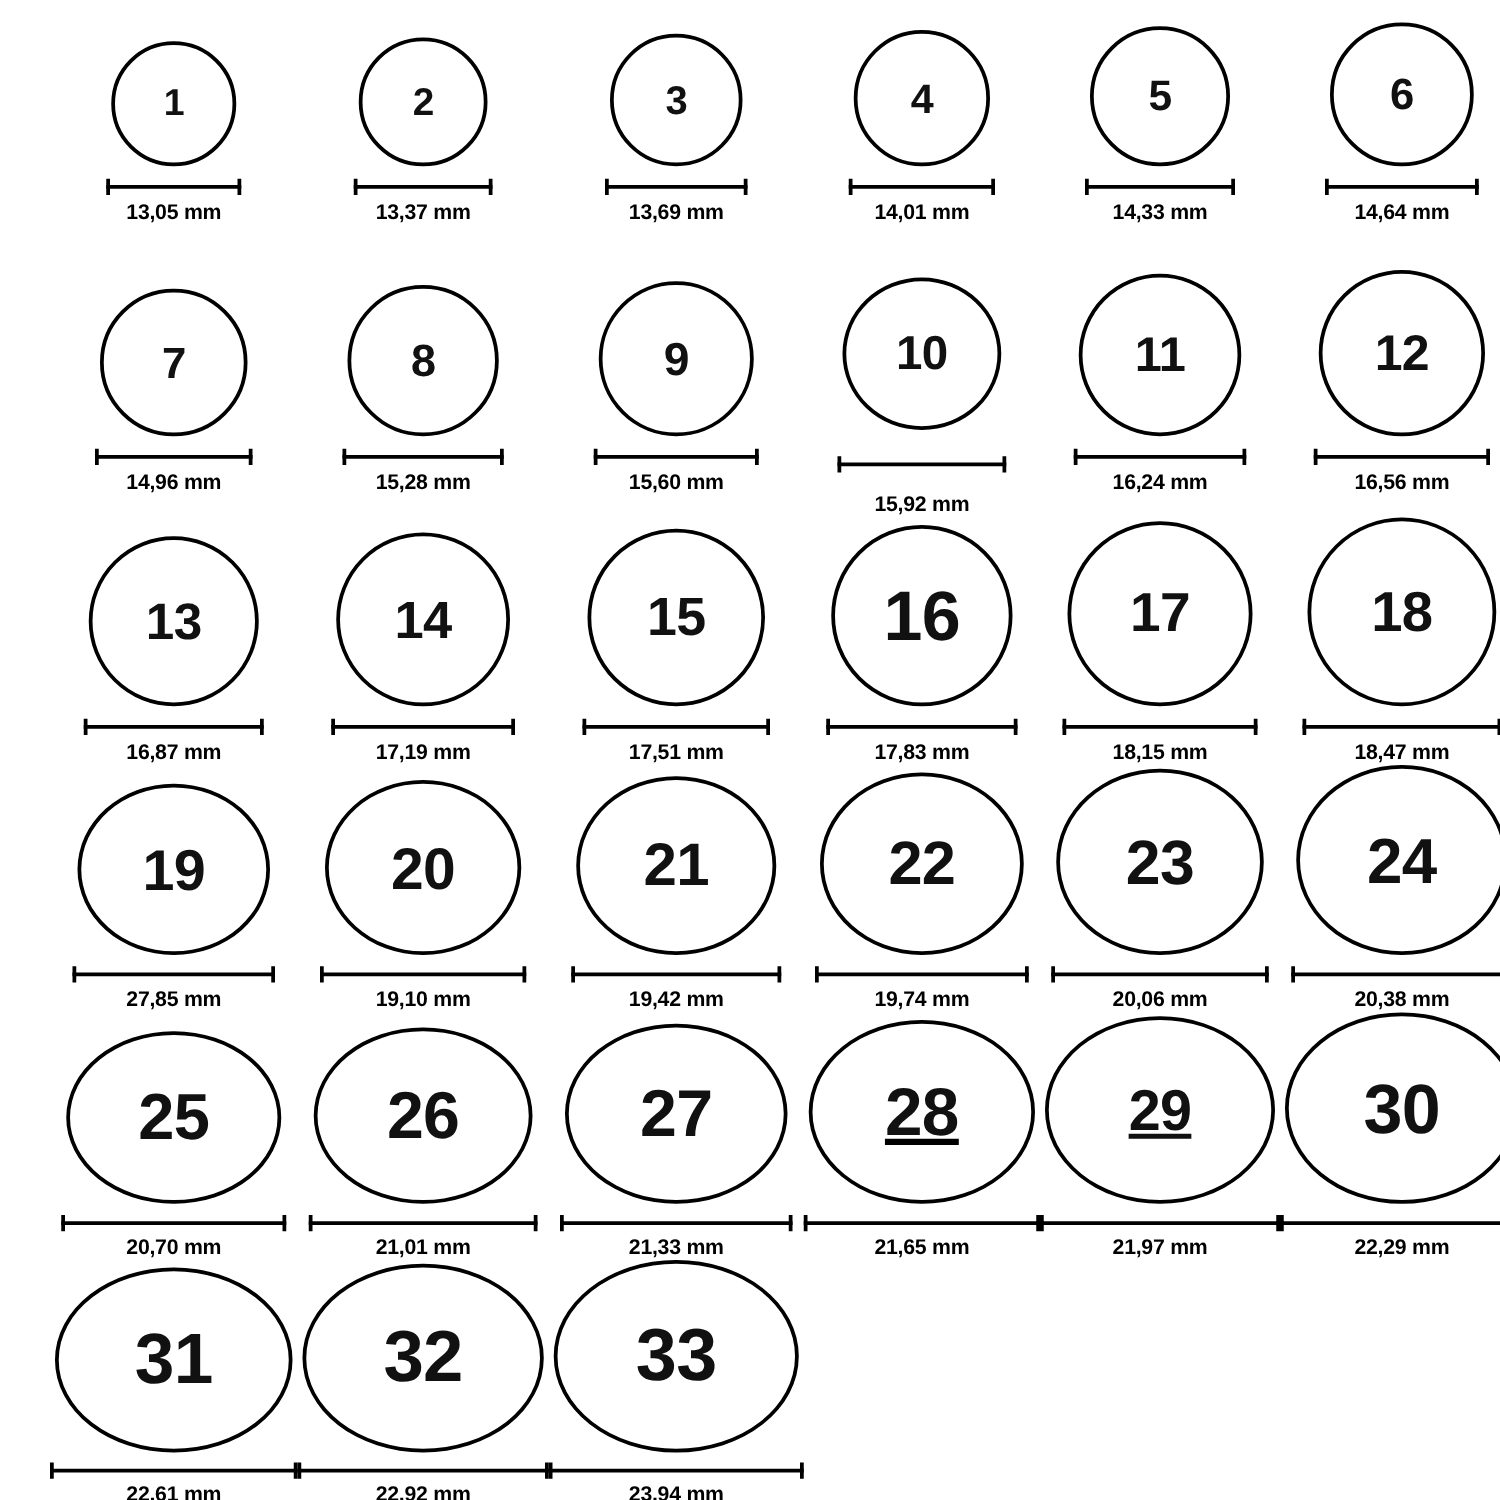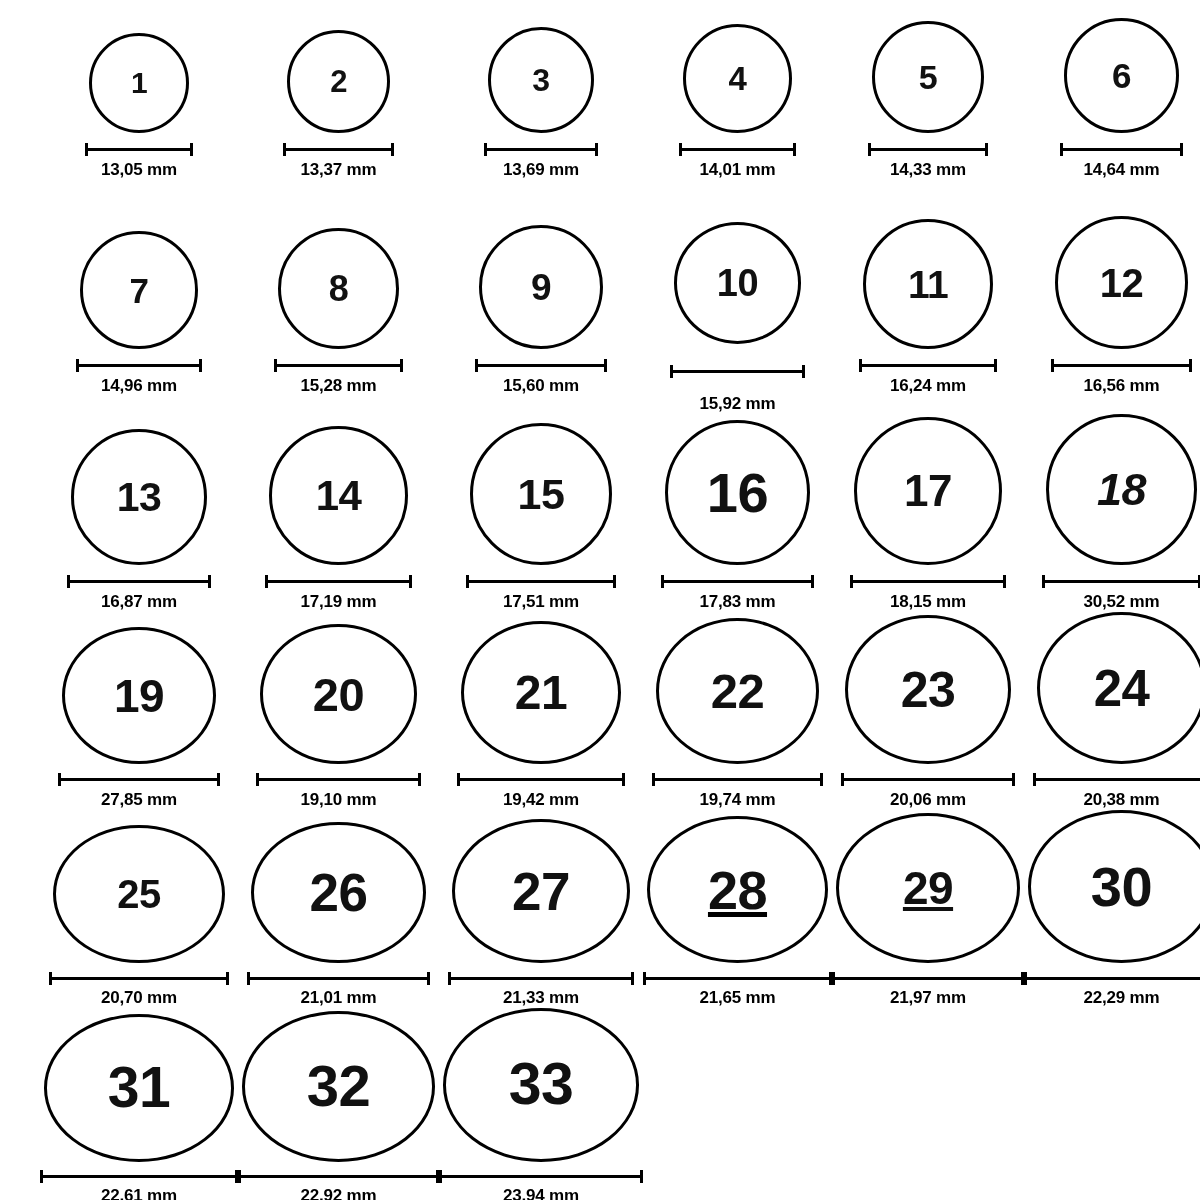--- a/index.html
+++ b/index.html
@@ -235,27 +235,27 @@
       <div class="cell" style="padding-top: 3px;">
         <div class="ring" style="width: 148px; height: 148px;">
           <span class="ring-number" style="font-size: 44px;">17</span>
         </div>
         <div class="measure">
           <div class="bar" style="width: 156px;"></div>
         </div>
         <div class="mm-label">18,15 mm</div>
       </div>
       <div class="cell" style="padding-top: 0px;">
-        <div class="ring" style="width: 151px; height: 151px; font-style: italic;">
+        <div class="ring" style="width: 151px; height: 151px;">
           <span class="ring-number" style="font-size: 45px;">18</span>
         </div>
         <div class="measure">
           <div class="bar" style="width: 159px;"></div>
         </div>
-        <div class="mm-label">30,52 mm</div>
+        <div class="mm-label">18,47 mm</div>
       </div>
       <div class="cell" style="padding-top: 15px;">
         <div class="ring" style="width: 154px; height: 154px;">
           <span class="ring-number" style="font-size: 46px;">19</span>
         </div>
         <div class="measure">
           <div class="bar" style="width: 162px;"></div>
         </div>
         <div class="mm-label">27,85 mm</div>
       </div>
@@ -299,21 +299,21 @@
         <div class="ring" style="width: 169px; height: 169px;">
           <span class="ring-number" style="font-size: 51px;">24</span>
         </div>
         <div class="measure">
           <div class="bar" style="width: 177px;"></div>
         </div>
         <div class="mm-label">20,38 mm</div>
       </div>
       <div class="cell" style="padding-top: 15px;">
         <div class="ring" style="width: 172px; height: 172px;">
-          <span class="ring-number" style="font-size: 40px;">25</span>
+          <span class="ring-number" style="font-size: 52px;">25</span>
         </div>
         <div class="measure">
           <div class="bar" style="width: 180px;"></div>
         </div>
         <div class="mm-label">20,70 mm</div>
       </div>
       <div class="cell" style="padding-top: 12px;">
         <div class="ring" style="width: 175px; height: 175px;">
           <span class="ring-number" style="font-size: 53px;">26</span>
         </div>

